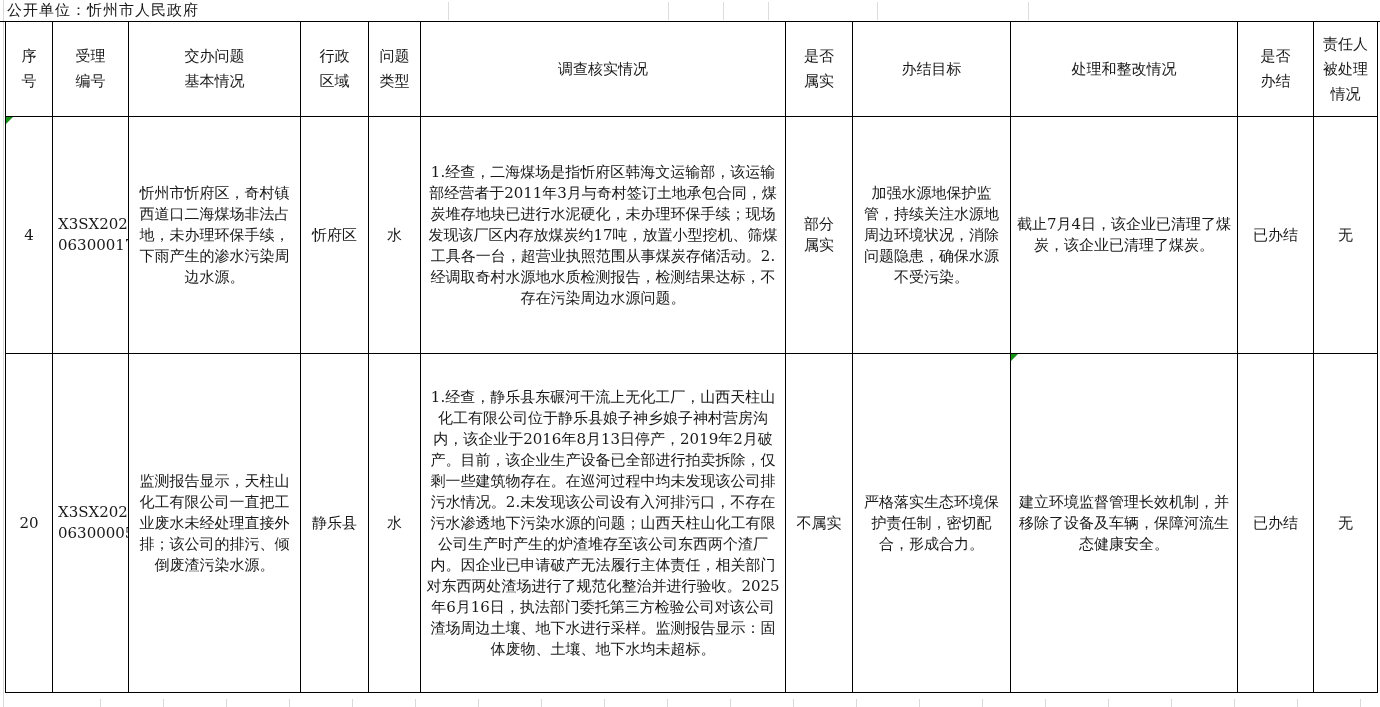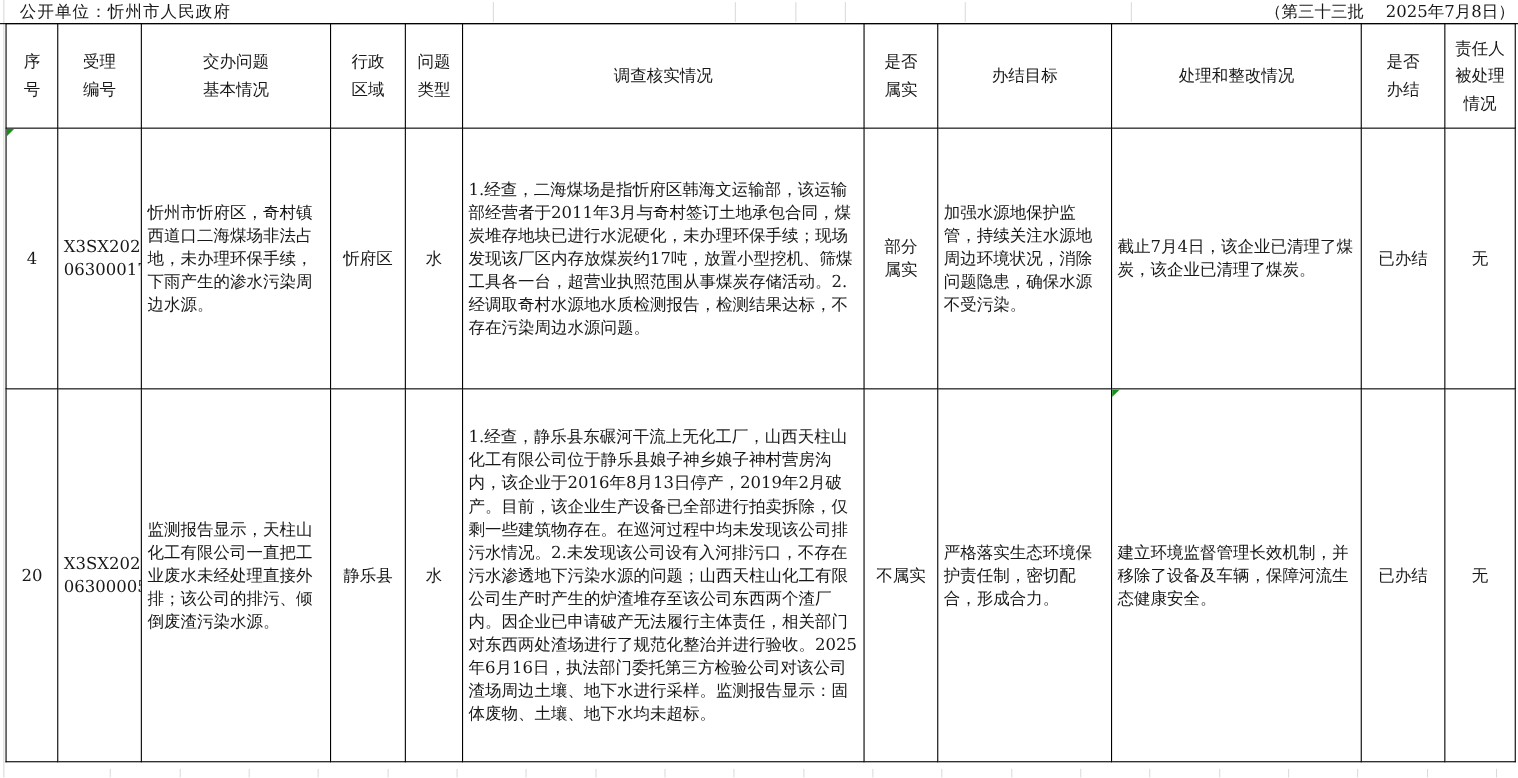--- a/index.html
+++ b/index.html
@@ -8,21 +8,21 @@
     width:1380px;height:707px;
     background:#ffffff;
     font-family:"DejaVu Serif","Liberation Serif",serif;
     color:#181818;
     overflow:hidden;
   }
   
   .left-gridline{position:absolute;left:3px;top:0;width:1px;height:707px;background:#d9d9d9;}
   
   .titlebar{position:absolute;top:0;left:0;width:1380px;height:21px;border-bottom:1px solid #000;}
-  .title-left{position:absolute;left:18px;top:1px;font-size:15px;letter-spacing:1px;white-space:nowrap;}
+  .title-left{position:absolute;left:7px;top:1px;font-size:15px;letter-spacing:1px;white-space:nowrap;}
   .title-right{position:absolute;right:3px;top:1px;font-size:15px;white-space:nowrap;}
   .tgrid{position:absolute;top:2px;width:1px;height:18px;background:#dcdcdc;}
   
   table.main{
     position:absolute;top:21px;left:5px;
     border-collapse:collapse;table-layout:fixed;
     width:1372px;
   }
   table.main td{
     border:1px solid #000;
@@ -32,21 +32,21 @@
     position:relative;
     overflow:hidden;
     box-sizing:border-box;
   }
   tr.r-head{height:95px;}
   tr.r-head td{line-height:25px;text-align:center;white-space:pre-line;padding:2px 2px;}
   tr.r1{height:237px;}
   tr.r2{height:339px;}
   .c{text-align:center;}
   .pre{white-space:pre-line;}
-  .para{text-align:left;text-justify:inter-ideograph;}
+  .para{text-align:center;text-justify:inter-ideograph;}
   
   .flag{
     position:absolute;top:0;left:0;width:0;height:0;
     border-top:7px solid var(--flag,#169016);
     border-right:7px solid transparent;
   }
   
   .bottom-sliver{
     position:absolute;left:5px;top:699px;width:1372px;height:8px;
     background:
@@ -55,21 +55,20 @@
   }
 </style>
 </head>
 <body>
 
 <div class="sheet">
   <div class="left-gridline"></div>
 
   <div class="titlebar">
     <span class="title-left">公开单位：忻州市人民政府</span>
-    <span class="title-right">（第三十三批　 2025年7月8日）</span>
     <i class="tgrid" style="left:448px"></i>
     <i class="tgrid" style="left:668px"></i>
     <i class="tgrid" style="left:723px"></i>
     <i class="tgrid" style="left:768px"></i>
     <i class="tgrid" style="left:877px"></i>
     <i class="tgrid" style="left:1028px"></i>
   </div>
 
   <table class="main">
     <colgroup>

